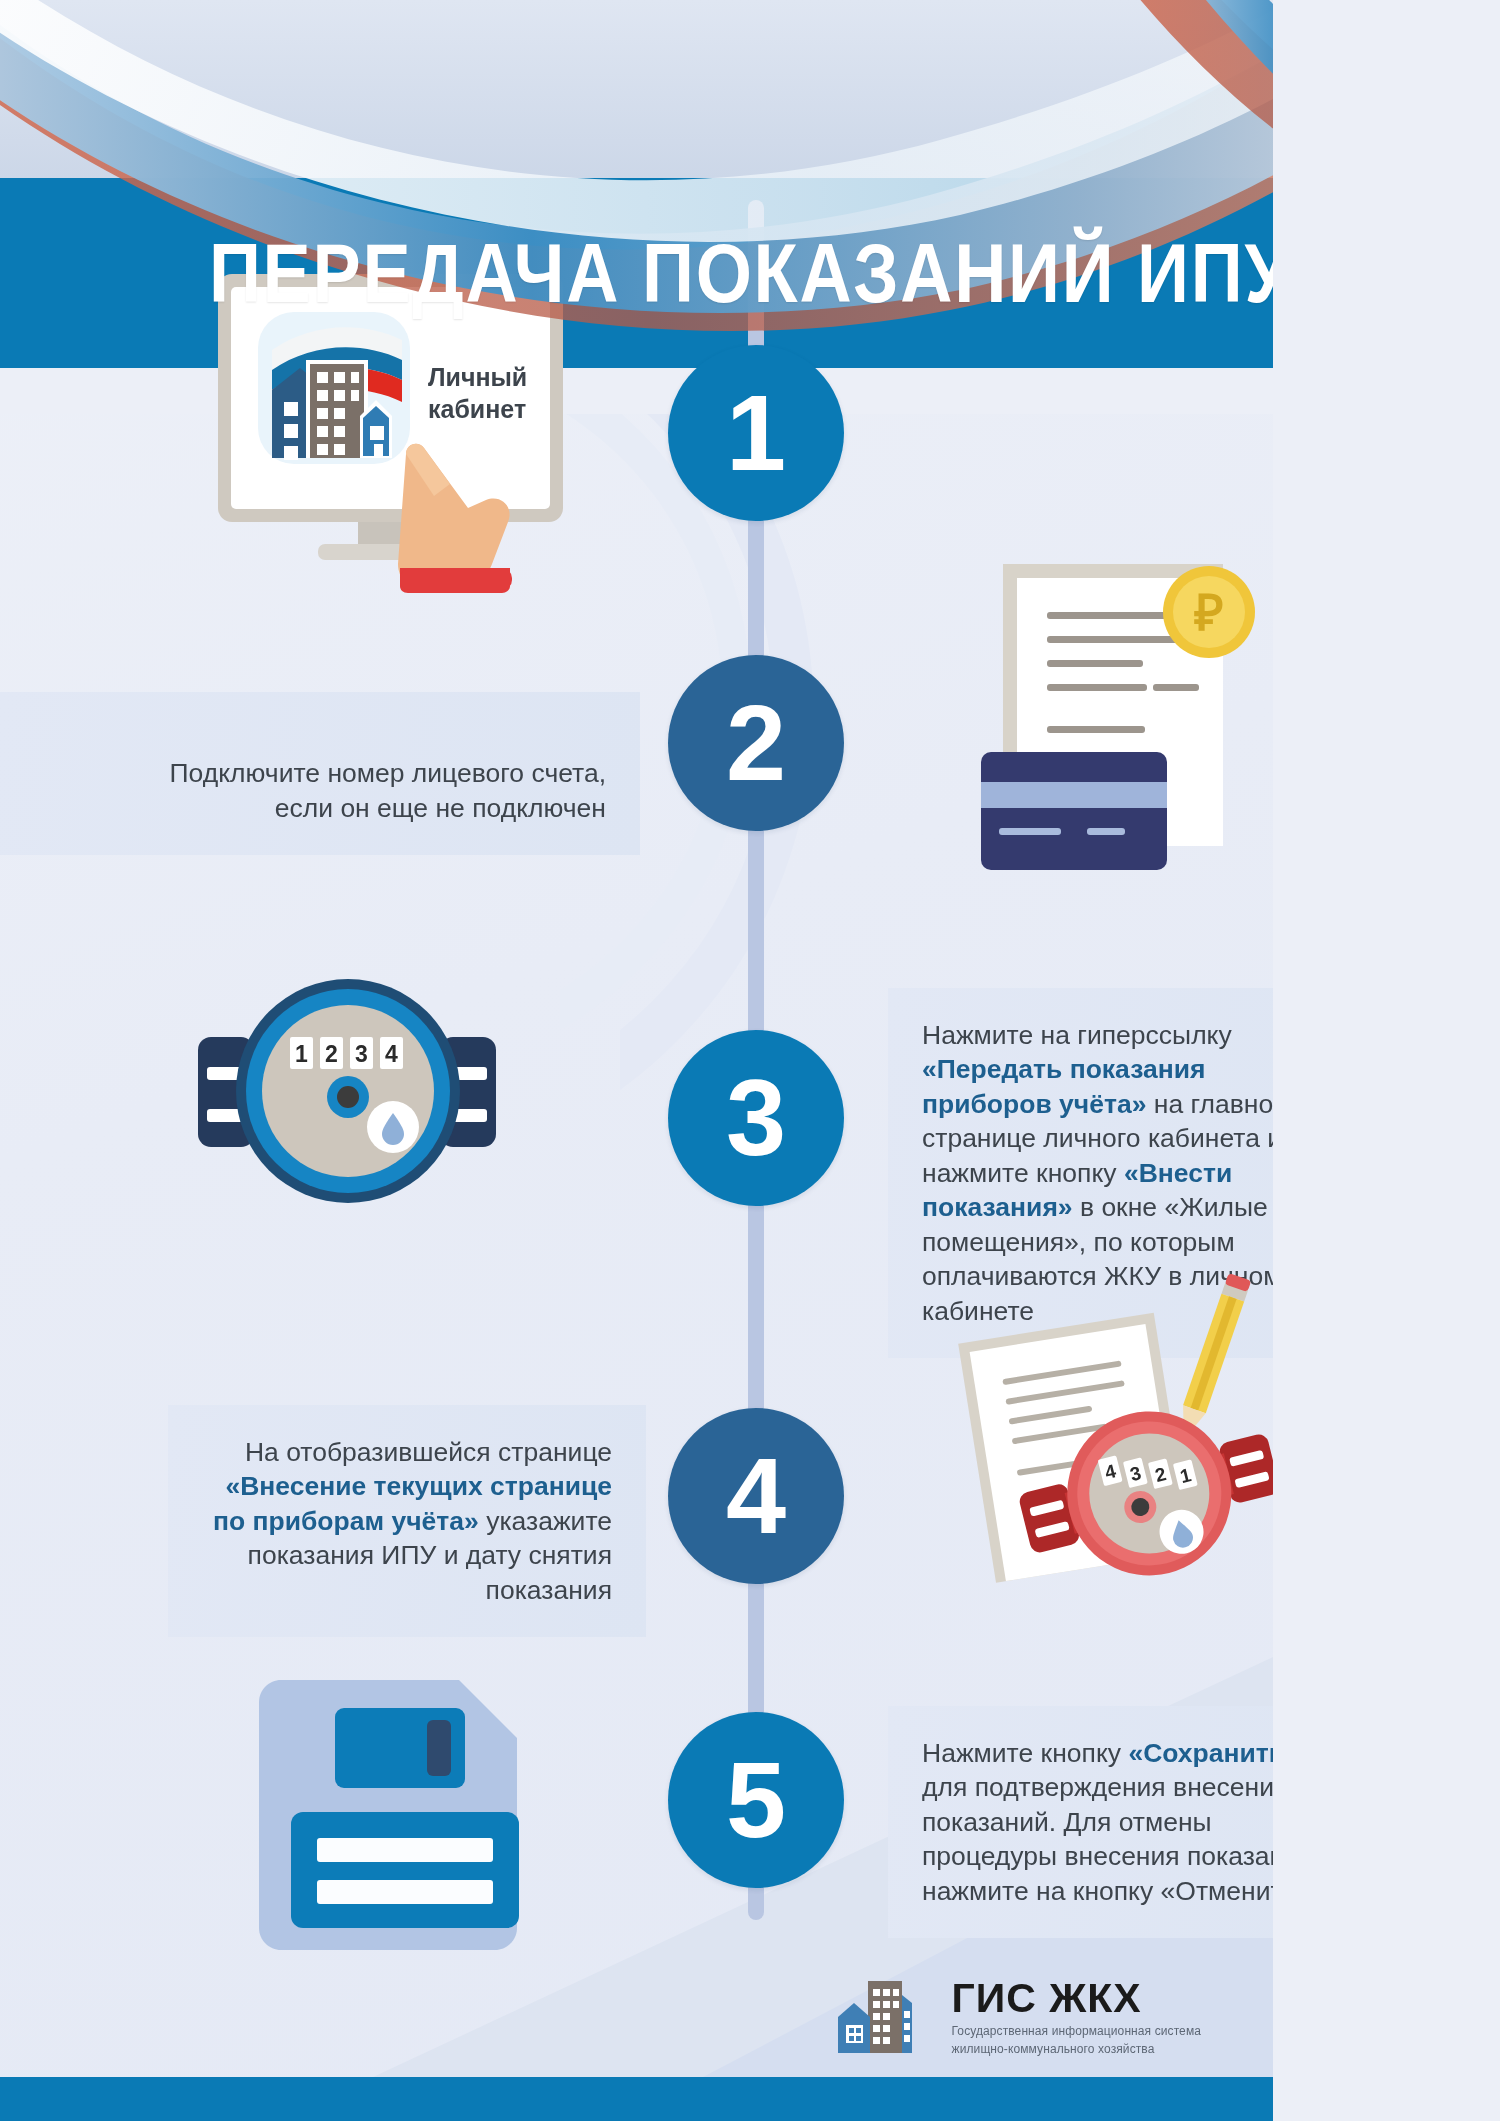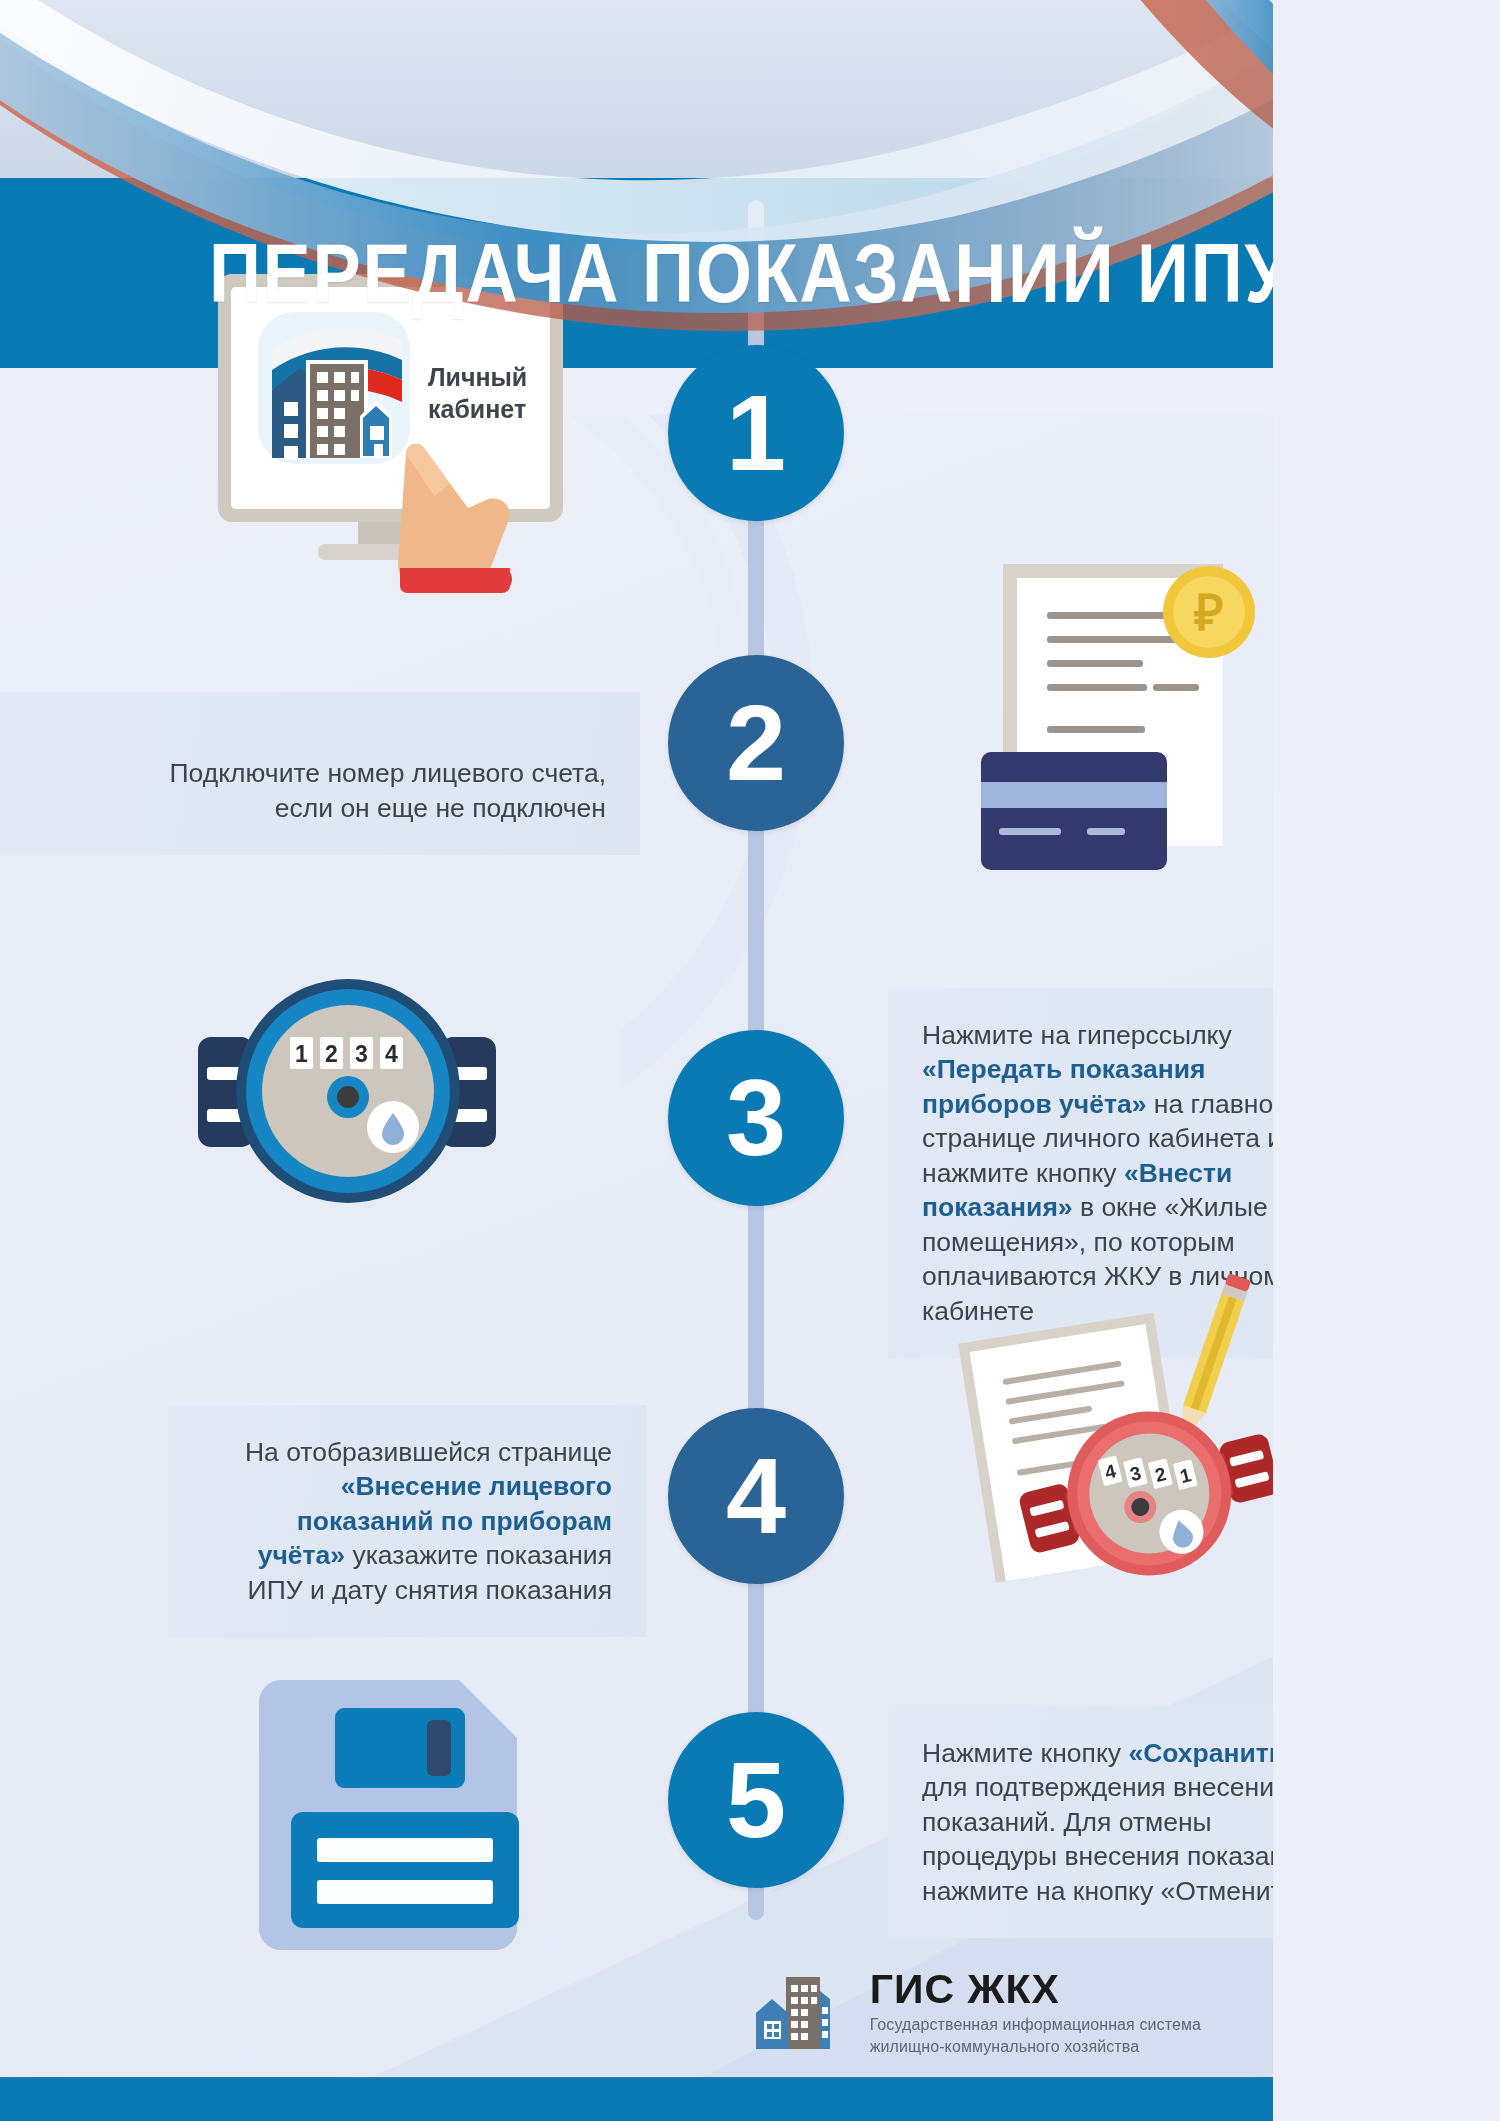--- a/index.html
+++ b/index.html
@@ -85,21 +85,21 @@
   .logo-wrap {
     position:absolute; right:72px; bottom:62px; z-index:8;
     display:flex; align-items:center; gap:32px;
   }
   .logo-text-main {
     font-size:41px; font-weight:bold; color:#1b1b1b; letter-spacing:1px;
     font-family:"Liberation Sans Narrow","Liberation Sans",sans-serif;
     line-height:1;
   }
   .logo-text-sub {
-    font-size:16px; color:#5d6775; line-height:1.42; margin-top:4px;
+    font-size:12px; color:#5d6775; line-height:1.42; margin-top:4px;
     letter-spacing:0.1px;
   }
 
   
   .illus { position:absolute; z-index:3; }
 </style>
 </head>
 <body>
 
 <div id="poster">
@@ -277,21 +277,21 @@
       <circle cx="203" cy="152" r="26" fill="#ffffff"></circle>
       <path d="M203 138 C210 148 214 154 214 159 A11 11 0 0 1 192 159 C192 154 196 148 203 138 Z" fill="#8fb0d8"></path>
     </svg>
   </div>
 
   <div class="circle" style="top:1408px; background:#2a6496;">
     <span>4</span>
   </div>
 
   <div class="txtbox left tb-fill" style="left:168px; top:1405px; width:478px;">
-    <span>На отобразившейся странице </span><b>«Внесение лицевого показаний по приборам учёта»</b><span> указажите показания ИПУ и дату снятия показания</span>
+    <span>На отобразившейся странице </span><b>«Внесение текущих странице по приборам учёта»</b><span> указажите показания ИПУ и дату снятия показания</span>
   </div>
 
   <div class="illus" style="left:955px; top:1270px;">
     <svg width="350" height="370" viewBox="0 0 350 370">
 
       <g transform="rotate(19 250 90)">
         <path d="M244 10 L268 10 L268 22 L244 22 Z" fill="#cfcac0"></path>
         <rect x="244" y="22" width="24" height="118" fill="#f2cf4a"></rect>
         <rect x="252" y="22" width="8" height="118" fill="#e2b82f"></rect>
         <path d="M244 140 L268 140 L256 172 Z" fill="#f3ddb3"></path>

